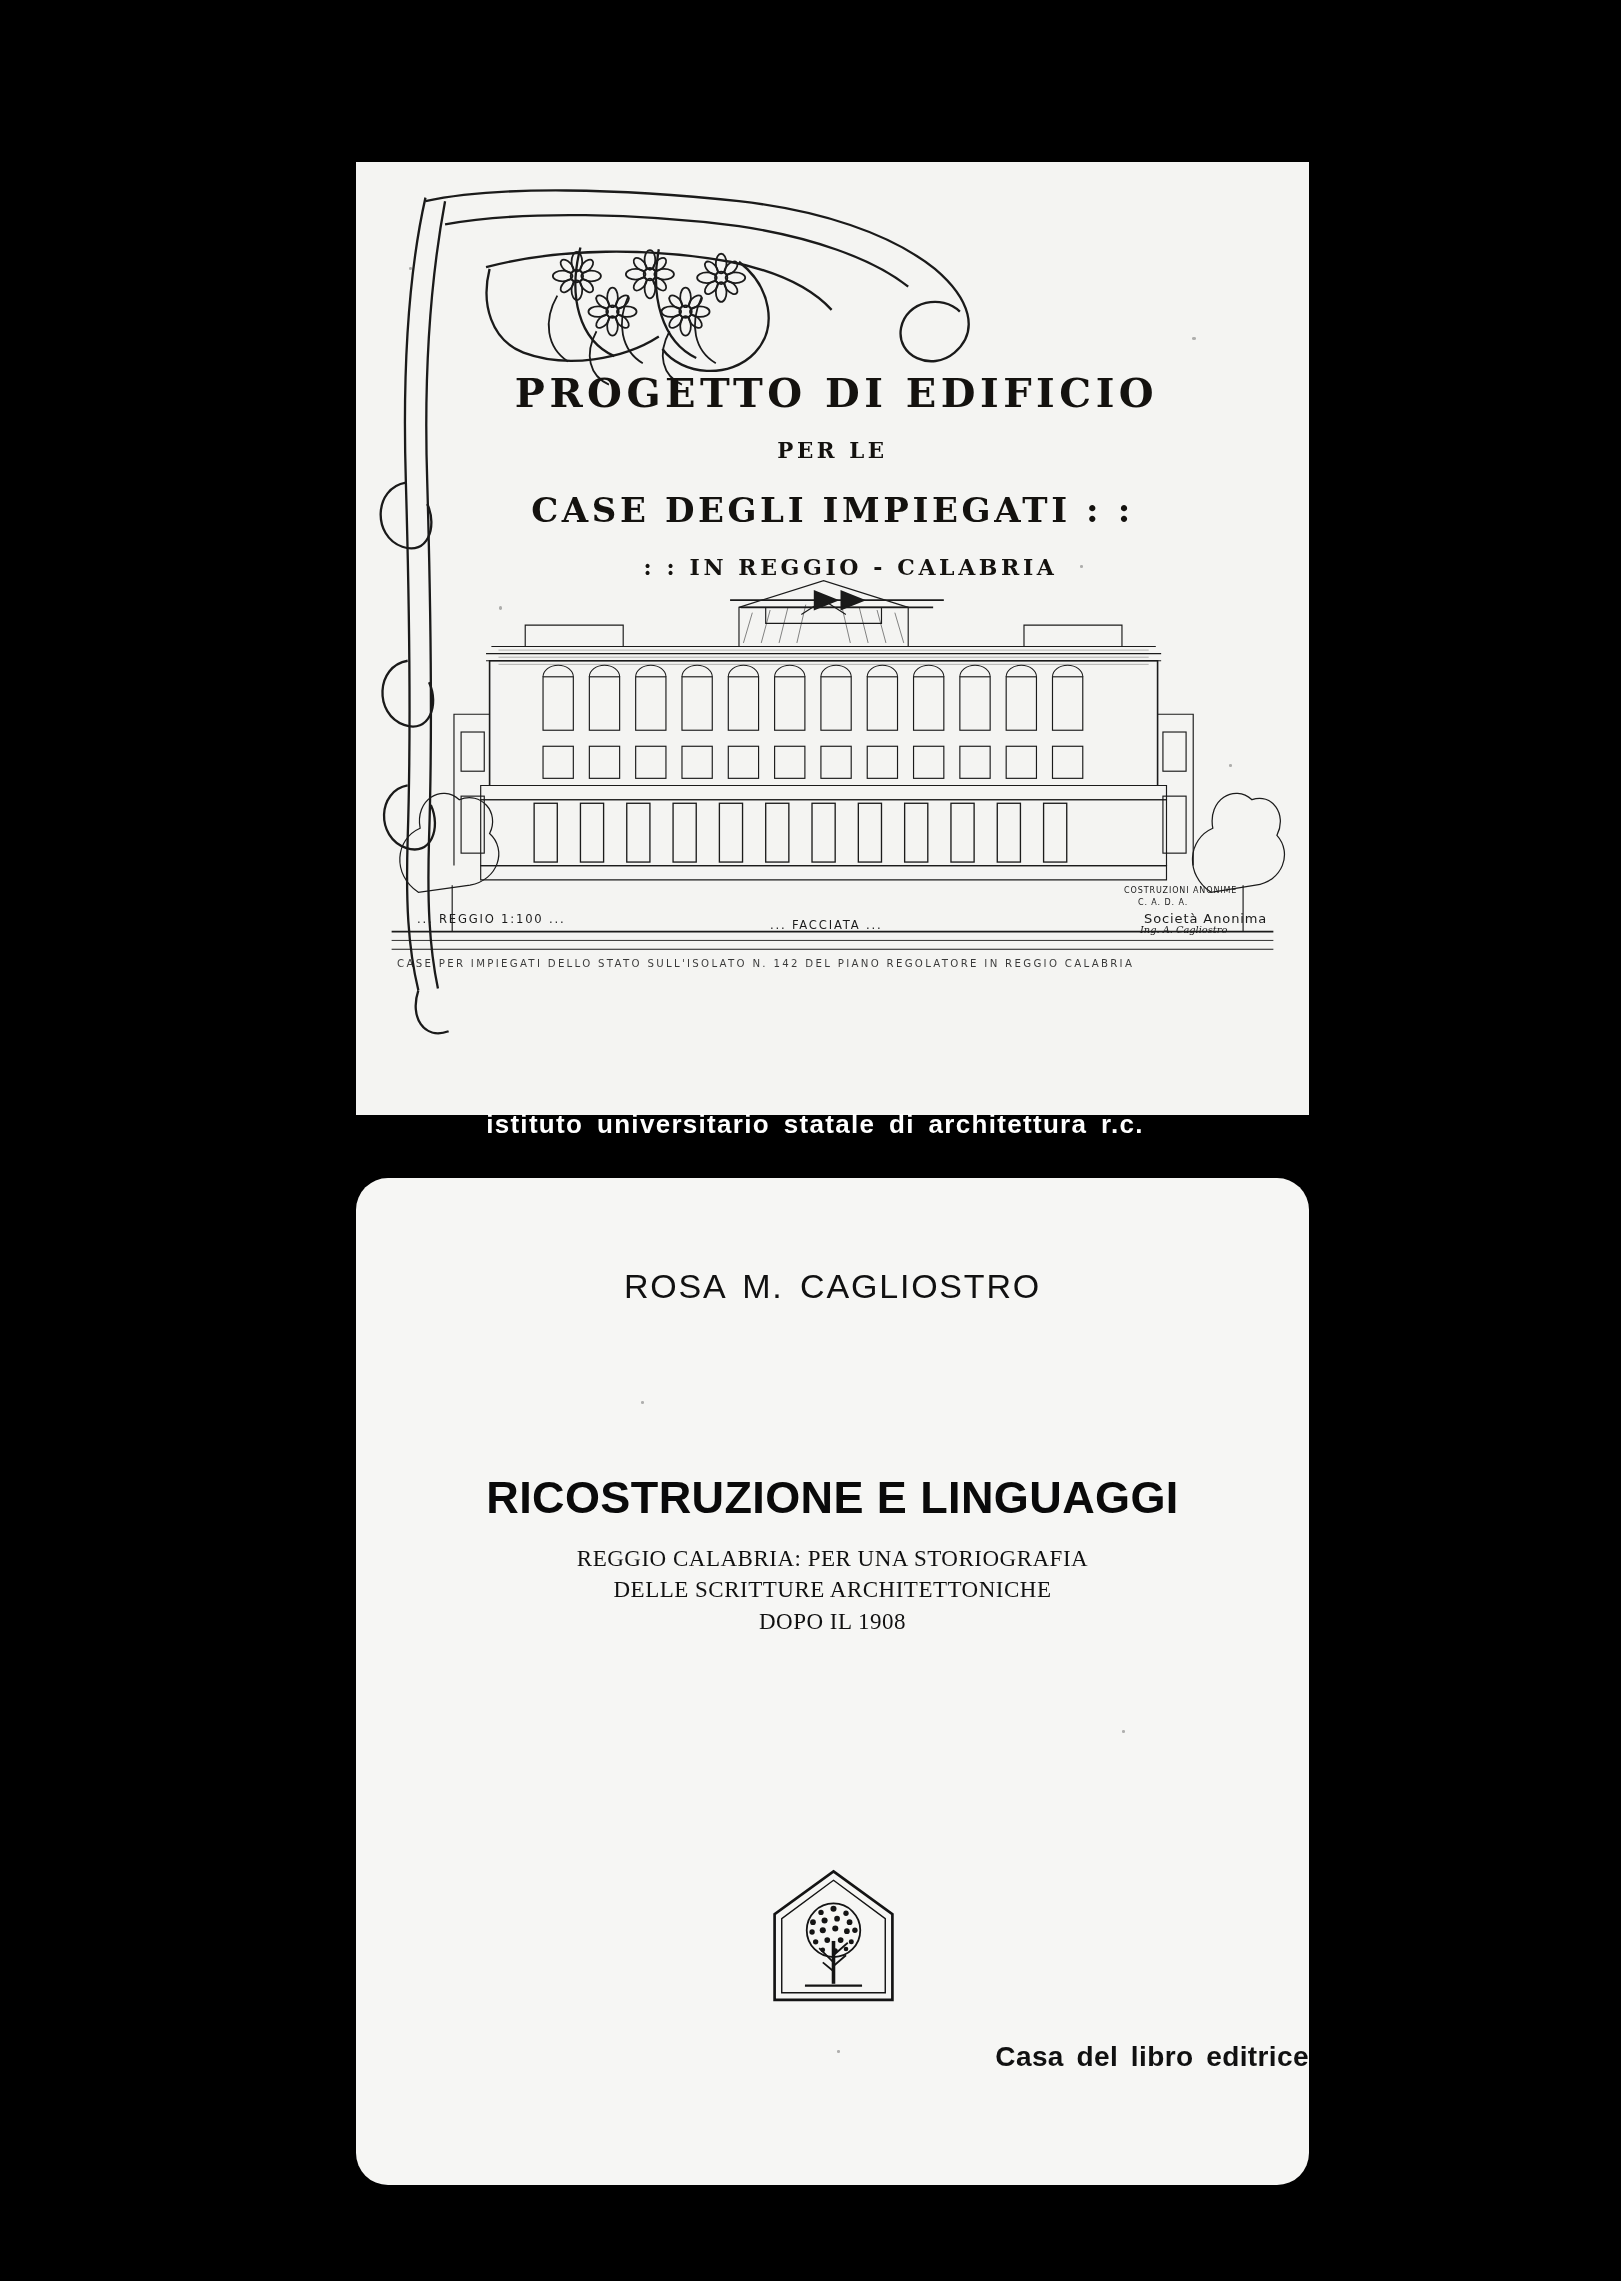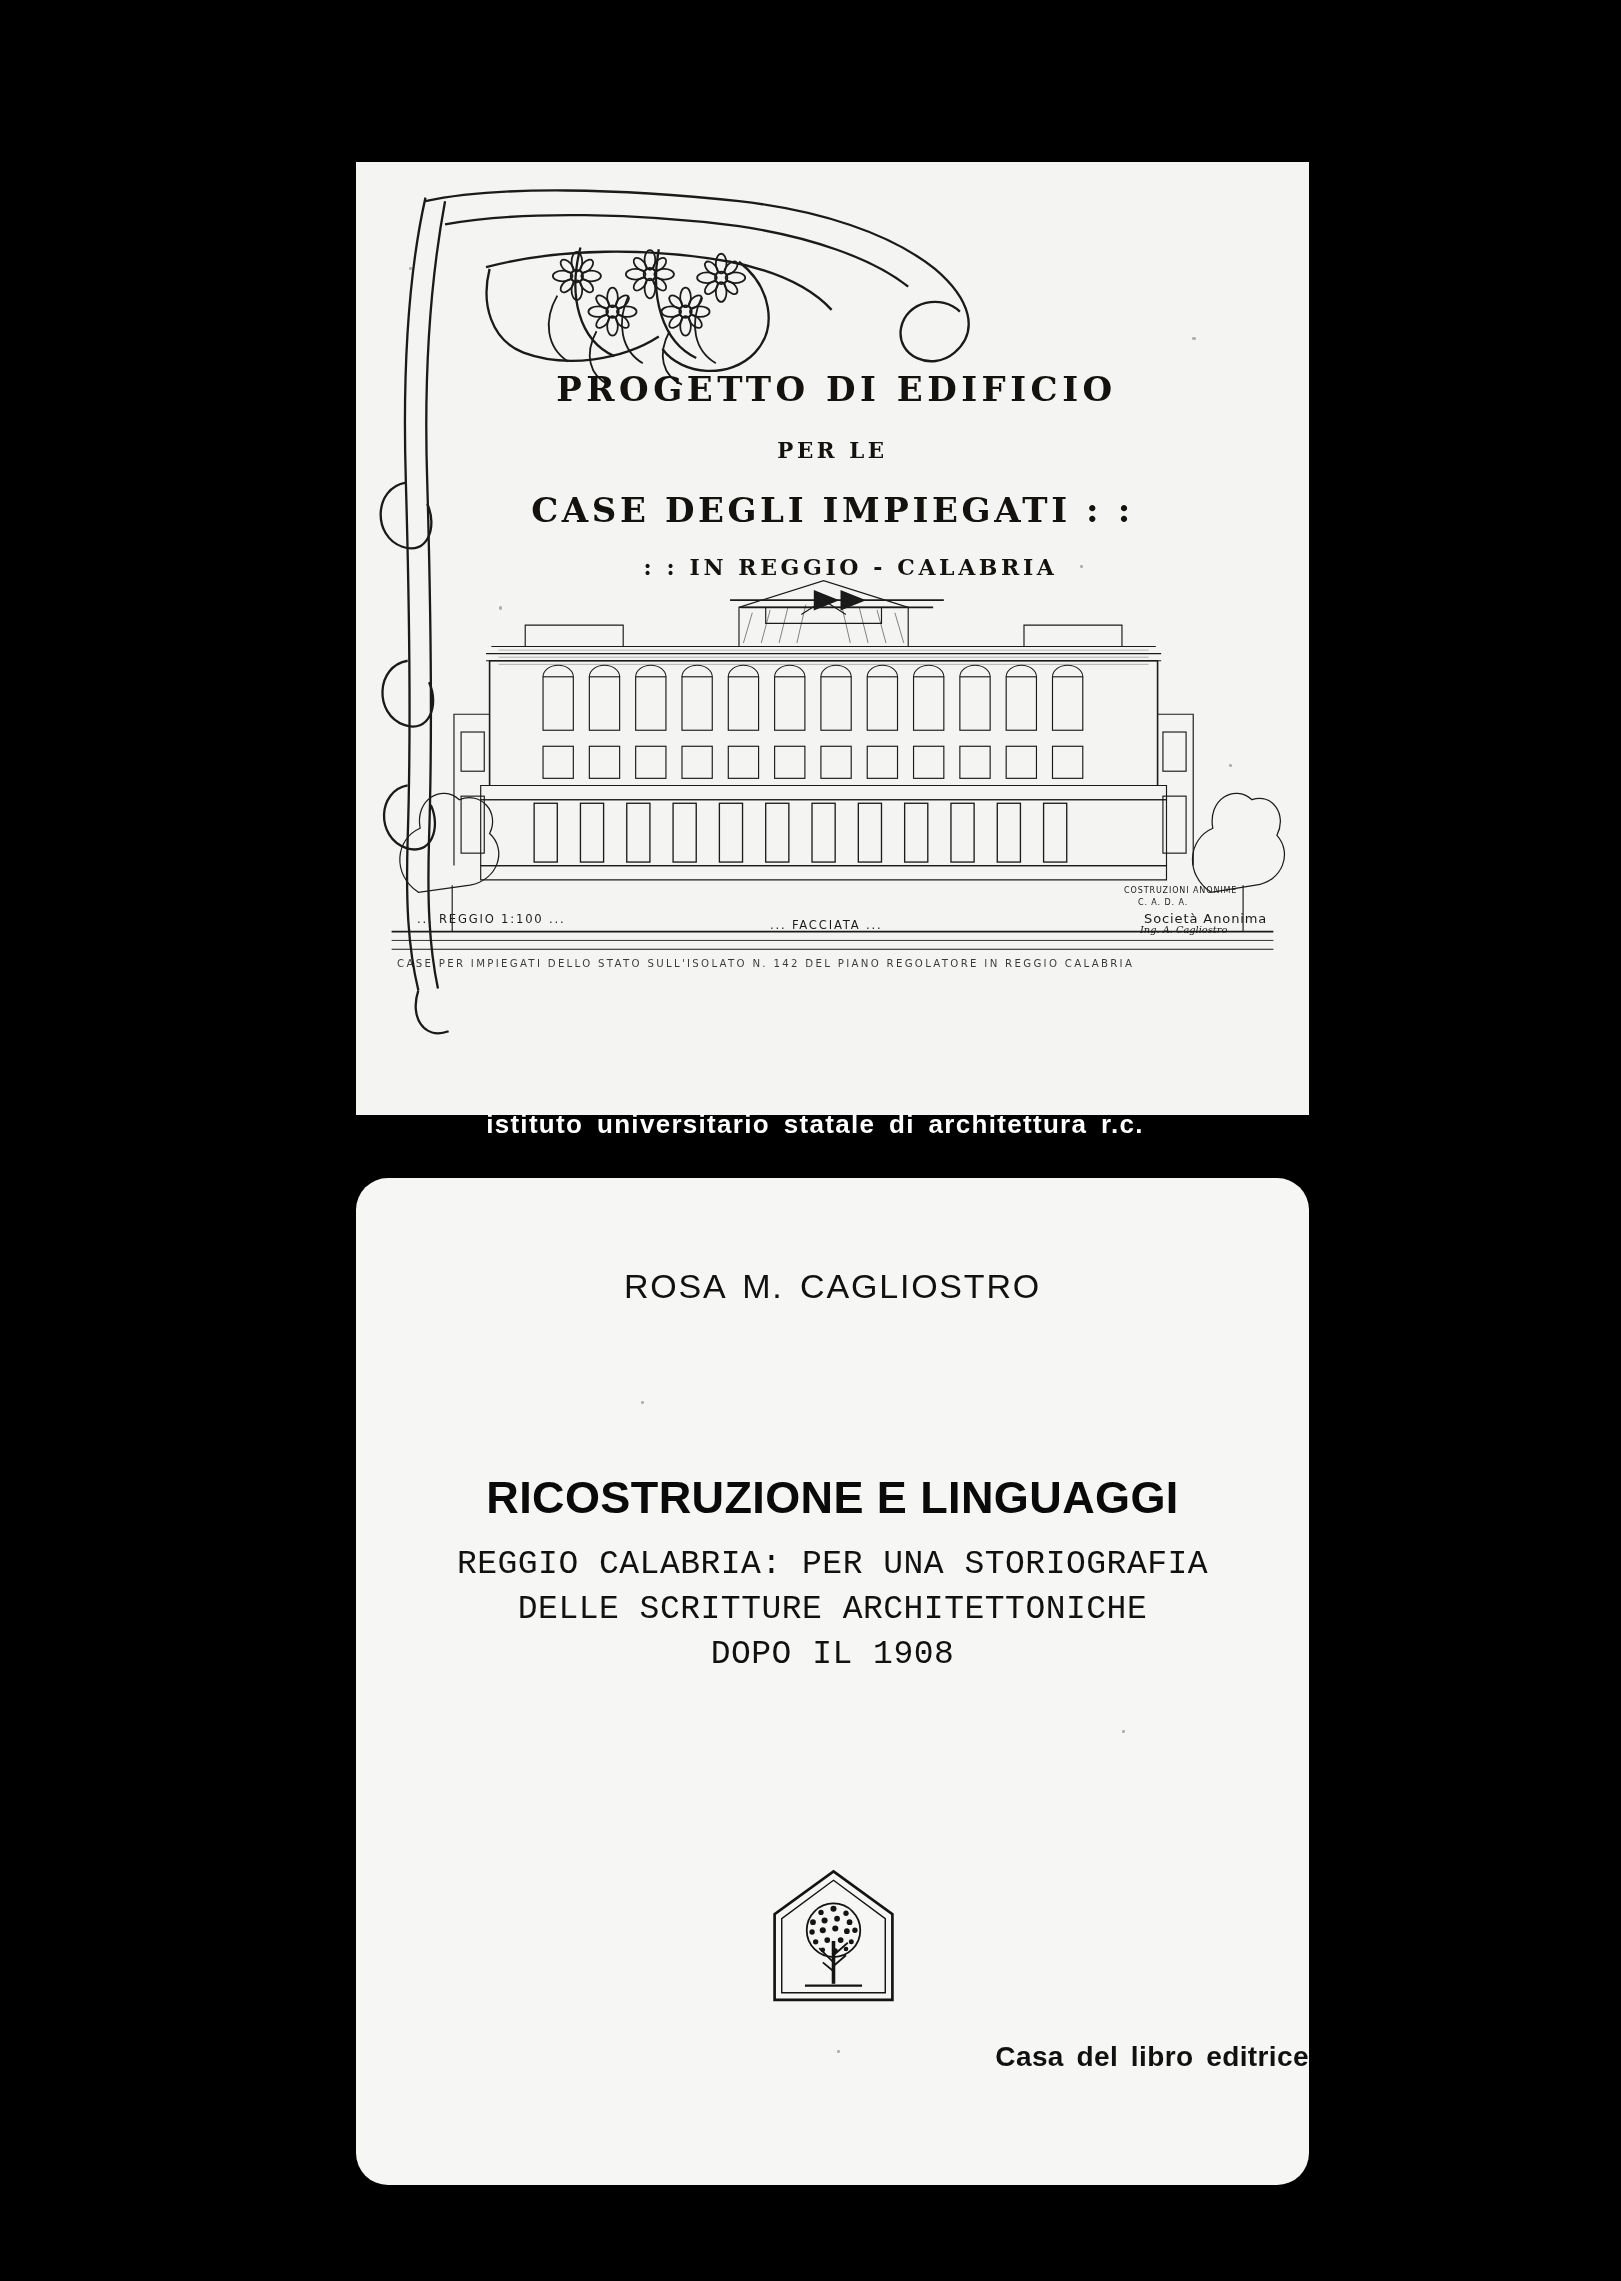--- a/index.html
+++ b/index.html
@@ -55,21 +55,21 @@
     color: #14120f;
     font-family: "DejaVu Serif", serif;
     font-weight: bold;
     letter-spacing: 2.7px;
     white-space: nowrap;
     text-align: center;
     transform-origin: center;
   }
   #ht1 {
     left: 8px; right: 0; top: 207px;
-    font-size: 34px;
+    font-size: 40px;
     letter-spacing: 4.5px;
   }
   #ht2 {
     left: 0; right: 0; top: 276px;
     font-size: 21.4px;
     letter-spacing: 3.6px;
   }
   #ht3 {
     left: 0; right: 0; top: 328px;
     font-size: 34px;
@@ -158,25 +158,25 @@
     letter-spacing: 0.4px;
     color: #0a0a0a;
     font-family: "Liberation Sans", sans-serif;
   }
 
   #subtitle {
     position: absolute;
     left: 0; right: 0;
     top: 365px;
     text-align: center;
-    font-size: 33px;
+    font-size: 23px;
     line-height: 1.36;
     letter-spacing: 0.5px;
     color: #111;
-    font-family: Liberation Mono, monospace;
+    font-family: Liberation Serif, serif;
   }
   #subtitle div { white-space: nowrap; }
 
   #logo {
     position: absolute;
     left: 50%;
     top: 688px;
     width: 143px;
     height: 141px;
     margin-left: -71px;

